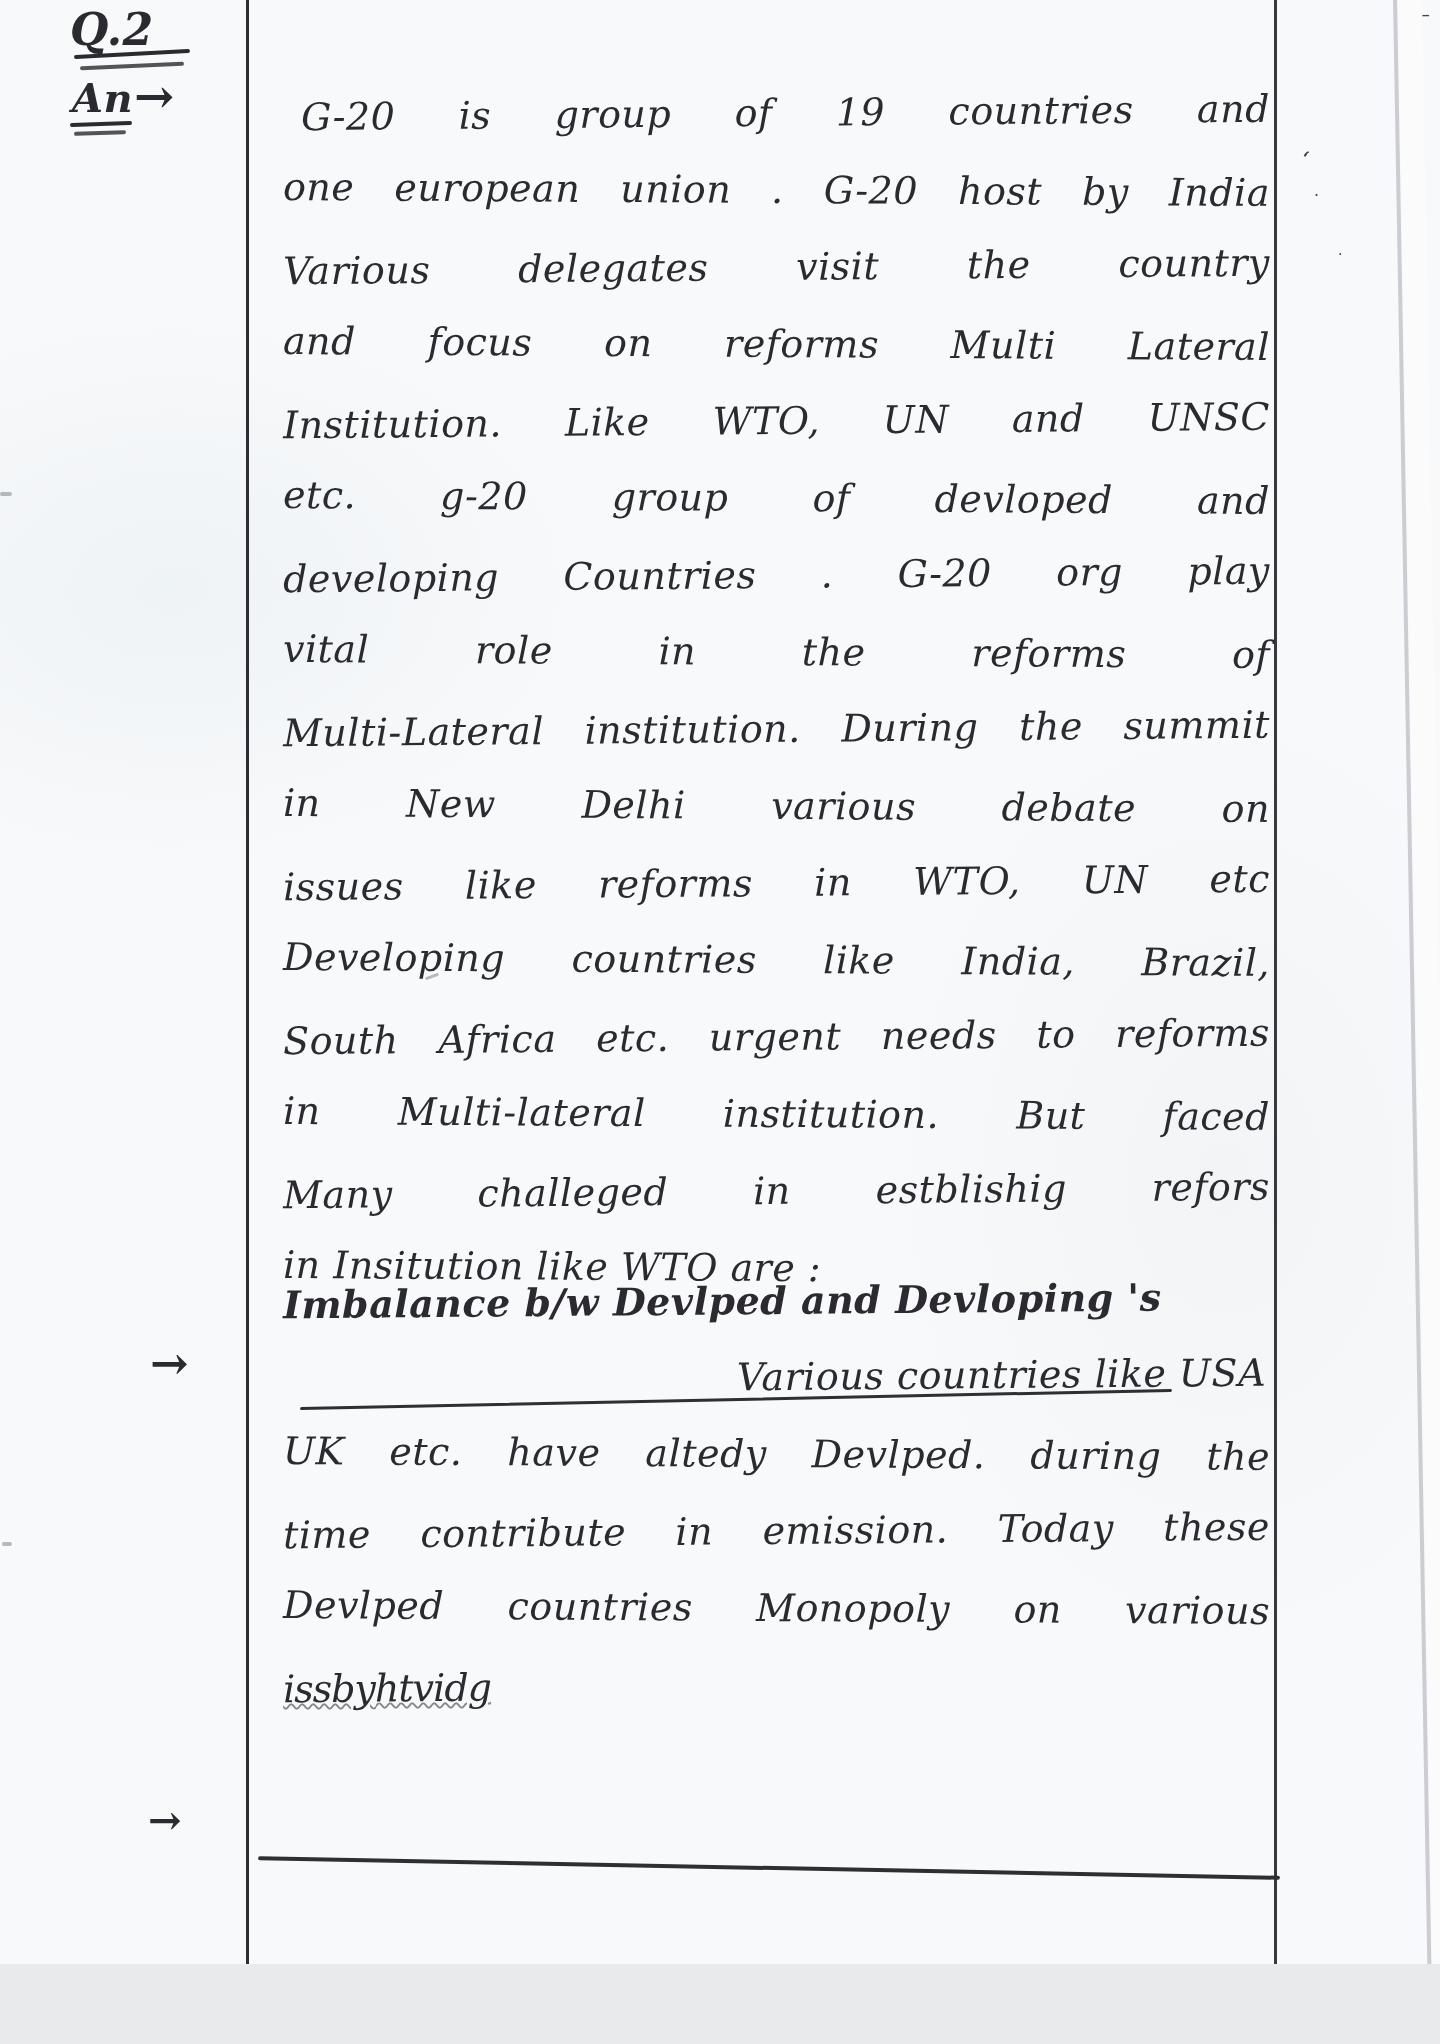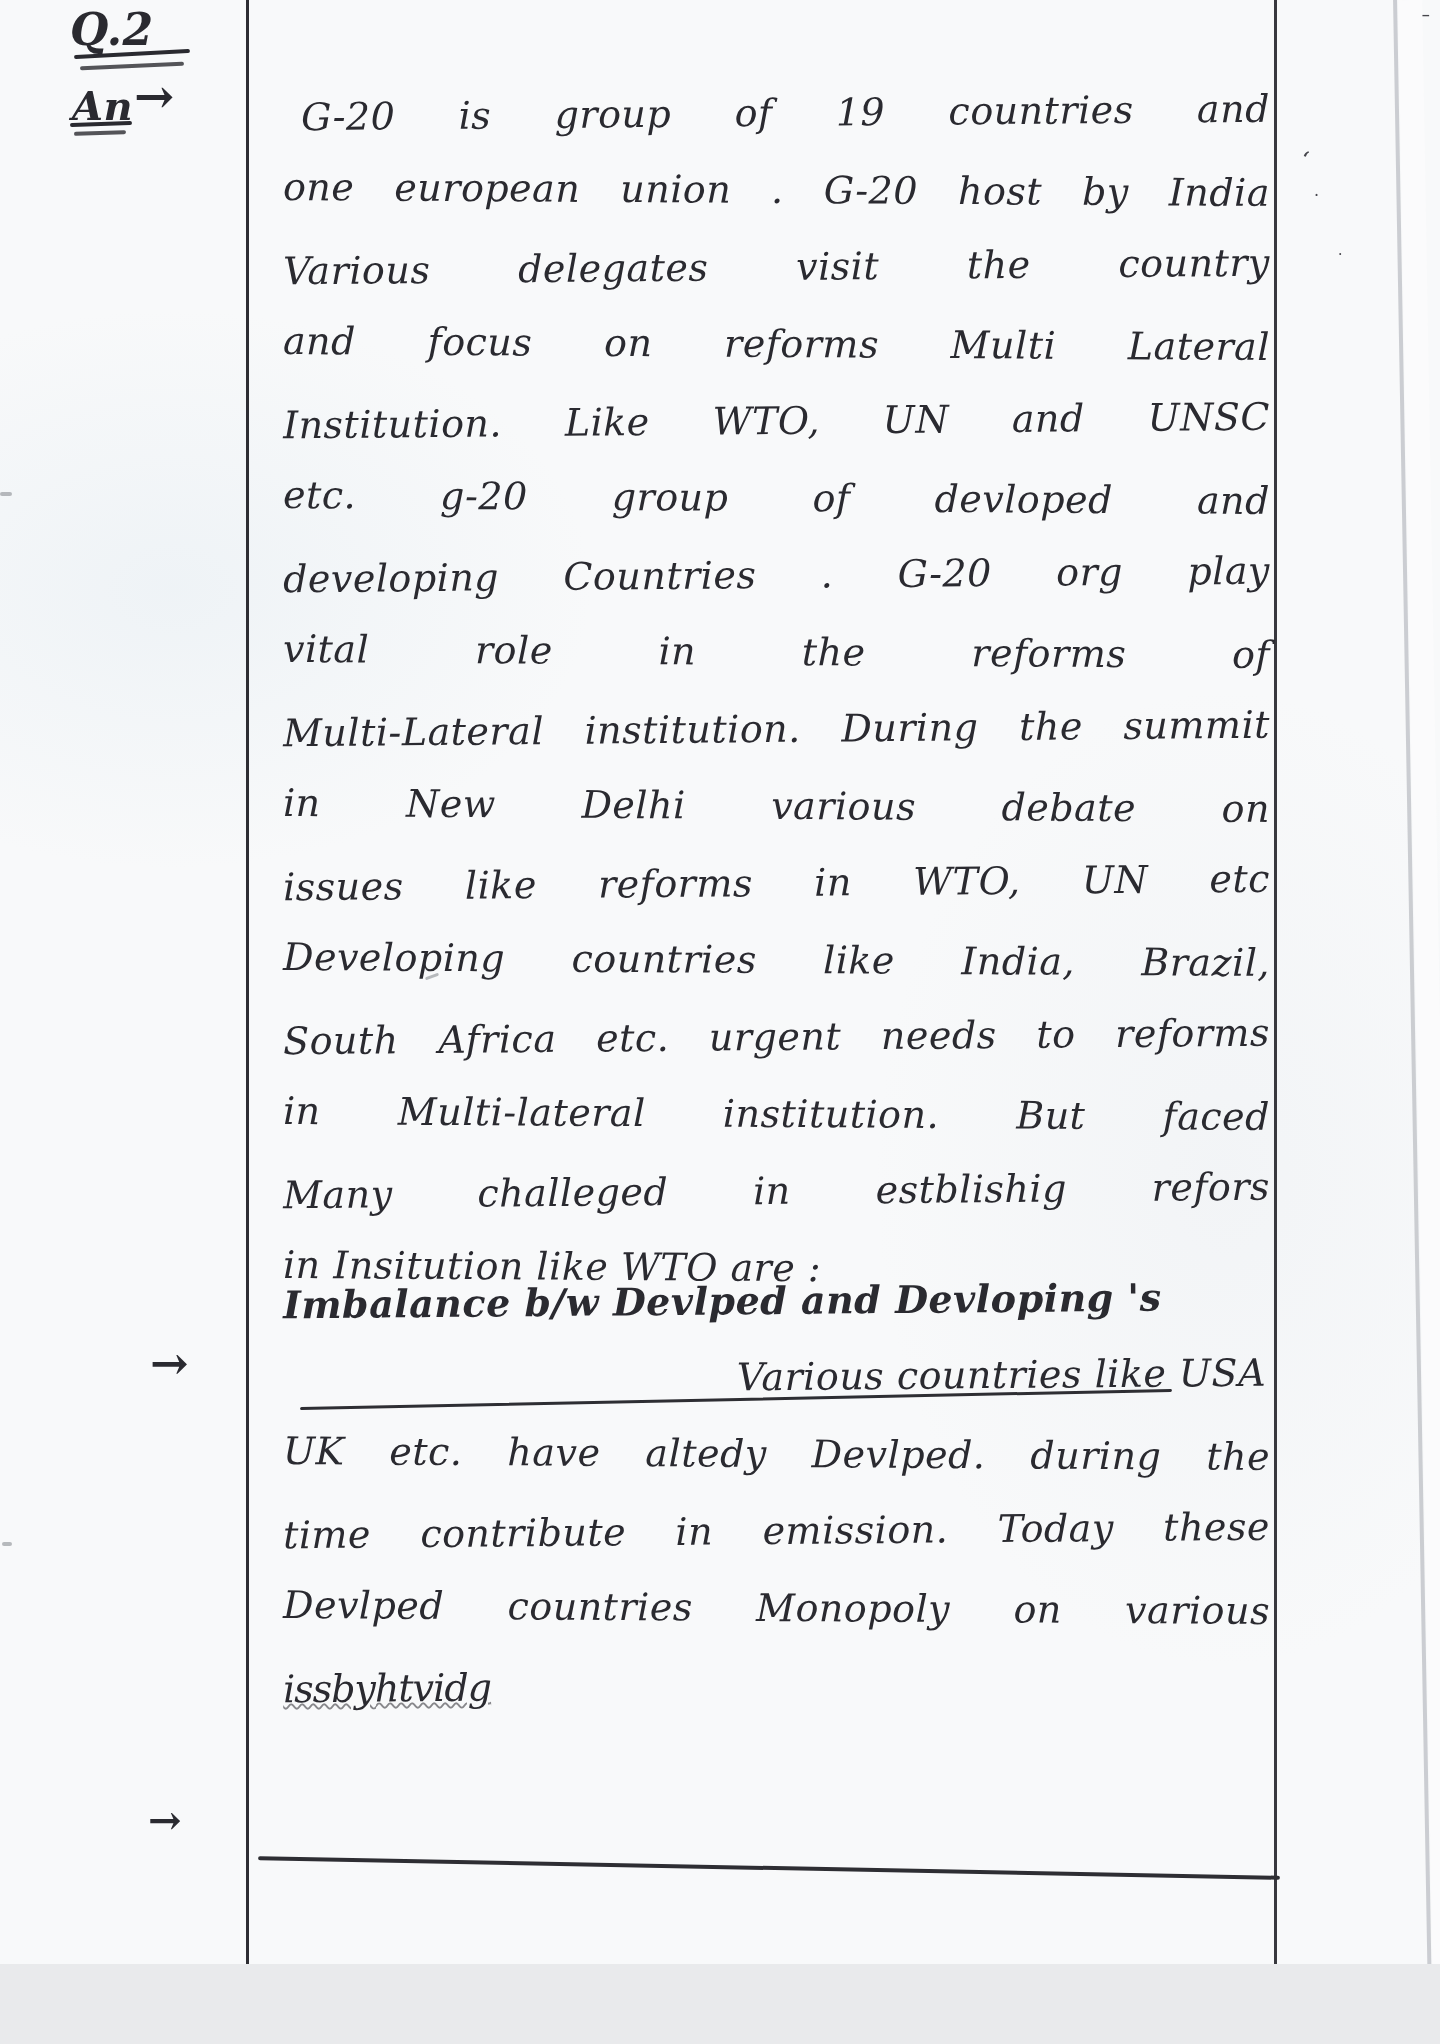--- a/index.html
+++ b/index.html
@@ -20,21 +20,21 @@
   .rule.right{left:1274px;height:2012px;width:3px;background:#38383e;}
   
   .edge-shadow{position:absolute;left:1411px;top:-12px;width:4px;height:2080px;
     background:#c3c6ca;border-radius:4px;transform:rotate(-1deg);opacity:.85;}
   .edge-light{position:absolute;left:1416px;top:0;width:24px;height:2044px;background:#fbfbfc;transform:rotate(-1deg);}
   
   .hw{font-style:italic;letter-spacing:.5px;}
   .margin-block{position:absolute;}
   .qnum{left:70px;top:4px;font-size:44px;font-weight:bold;}
   .q-underline{position:absolute;height:4px;background:#2a2a30;border-radius:2px;}
-  .ans{left:72px;top:82px;font-size:40px;font-weight:bold;}
+  .ans{left:72px;top:74px;font-size:40px;font-weight:bold;}
   .arrow{position:absolute;font-style:normal;color:#2a2a30;}
   .ans-arrow{left:134px;top:68px;font-size:48px;font-weight:bold;letter-spacing:-18px;}
   .b1-arrow{left:150px;top:1336px;font-size:46px;font-weight:bold;z-index:3;}
   .b2-arrow{left:148px;top:1796px;font-size:40px;font-weight:bold;z-index:3;}
   .body-block{position:absolute;left:283px;top:75px;width:987px;}
   .line{height:77px;line-height:77px;font-size:38px;white-space:nowrap;}
   .fill{text-align:justify;text-align-last:justify;white-space:normal;height:77px;overflow:visible;}
   .tilt-a{transform:rotate(-0.5deg);}
   .tilt-b{transform:rotate(0.35deg);}
   .indent{padding-left:18px;}

